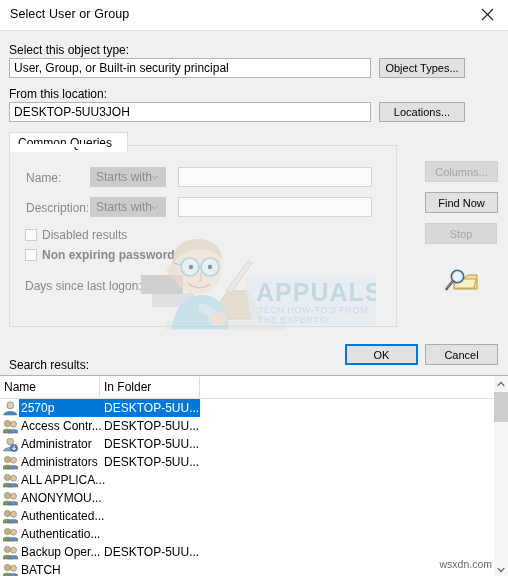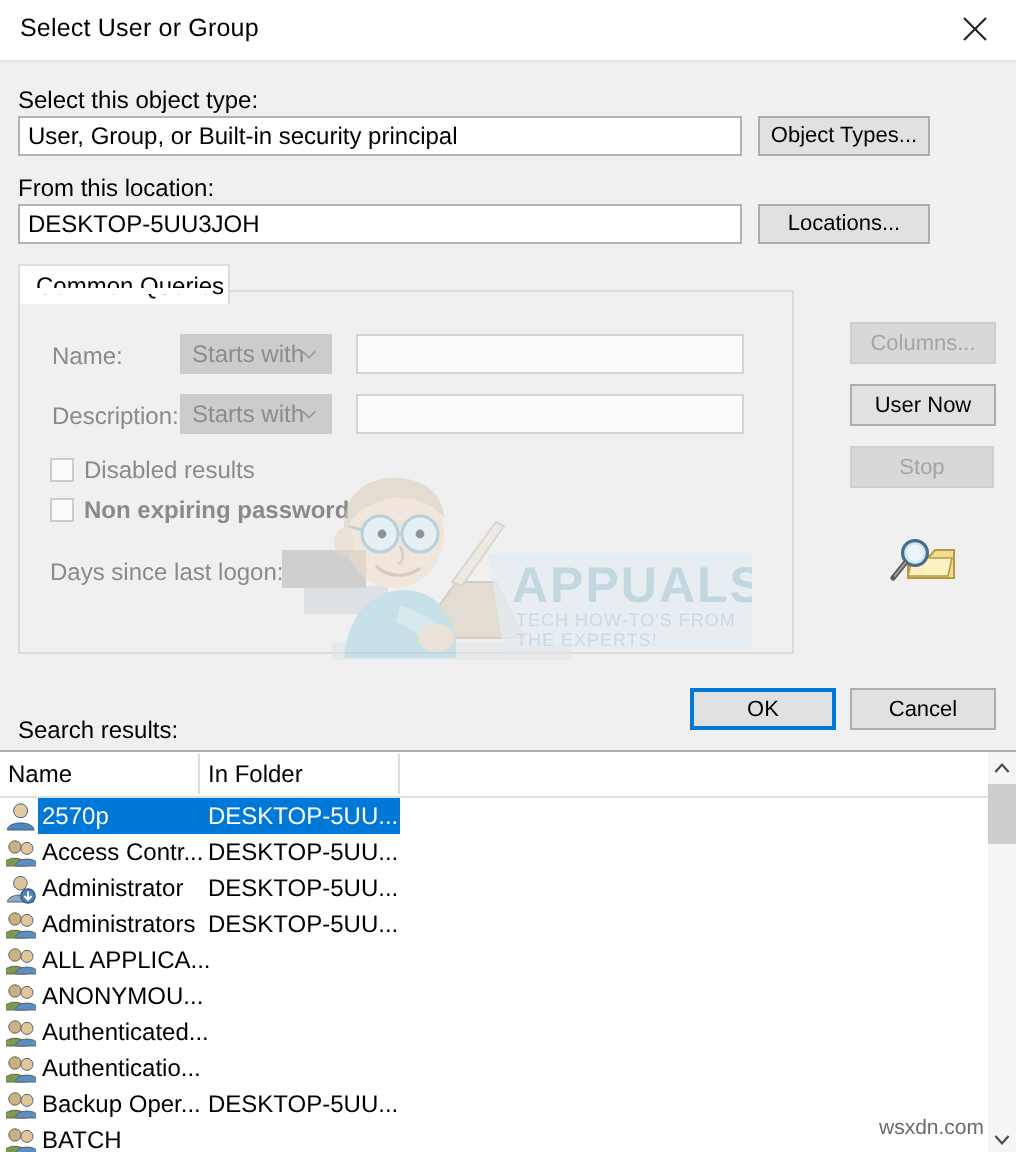--- a/index.html
+++ b/index.html
@@ -102,21 +102,21 @@
     position: absolute;
     left: 9px; top: 145px;
     width: 388px; height: 182px;
     background: #f0f0f0;
     border: 1px solid #dcdcdc;
     box-sizing: border-box;
   }
   #tab-common {
     position: absolute;
     left: 9px; top: 132px;
-    width: 106px; height: 20px;
+    width: 119px; height: 20px;
     background: #ffffff;
     border: 1px solid #dcdcdc;
     border-bottom: none;
     box-sizing: border-box;
     z-index: 3;
     cursor: default;
   }
   #tab-common span {
     position: absolute;
     left: 8px; top: 3px;
@@ -353,21 +353,21 @@
   <div class="lbl lbl-dim" style="left:42px; top:228px;">Disabled results</div>
 
   <div class="cbox" style="left:25px; top:249px;"></div>
   <div class="lbl lbl-dim" style="left:42px; top:248px;font-weight:bold;">Non expiring password</div>
 
   <div class="lbl lbl-dim" style="left:25px; top:279px;">Days since last logon:</div>
   <div class="fillbox-dim" style="left:141px; top:275px; width:42px; height:19px;"></div>
 
   <div class="btn disabled" style="left:425px; top:161px; width:73px; height:21px;">Columns...</div>
 
-  <div class="btn" style="left:425px; top:192px; width:73px; height:21px;">User Now</div>
+  <div class="btn" style="left:425px; top:192px; width:73px; height:21px;">Find Now</div>
 
   <div class="btn disabled" style="left:425px; top:223px; width:72px; height:21px;">Stop</div>
 
   <svg id="find-icon" viewBox="0 0 34 28">
     <path d="M10 12 L21 12 L23.5 9 L33 9 L33 23 L10 23 Z" fill="#f2dd96" stroke="#b79a3e" stroke-width="1"></path>
     <path d="M12 13 L32 13 L30 22 L10 22 Z" fill="#faf0c0" stroke="#b79a3e" stroke-width="0.8"></path>
     <circle cx="13.5" cy="10.5" r="6.2" fill="#cfe6f5" stroke="#4a6b86" stroke-width="1.6"></circle>
     <circle cx="13.5" cy="10.5" r="4.2" fill="#eaf5fc" stroke="none"></circle>
     <line x1="8.6" y1="15.4" x2="2.5" y2="23" stroke="#5a5a5a" stroke-width="2.6" stroke-linecap="round"></line>
     <line x1="8.6" y1="15.4" x2="3.4" y2="21.9" stroke="#9a9a9a" stroke-width="1" stroke-linecap="round"></line>

